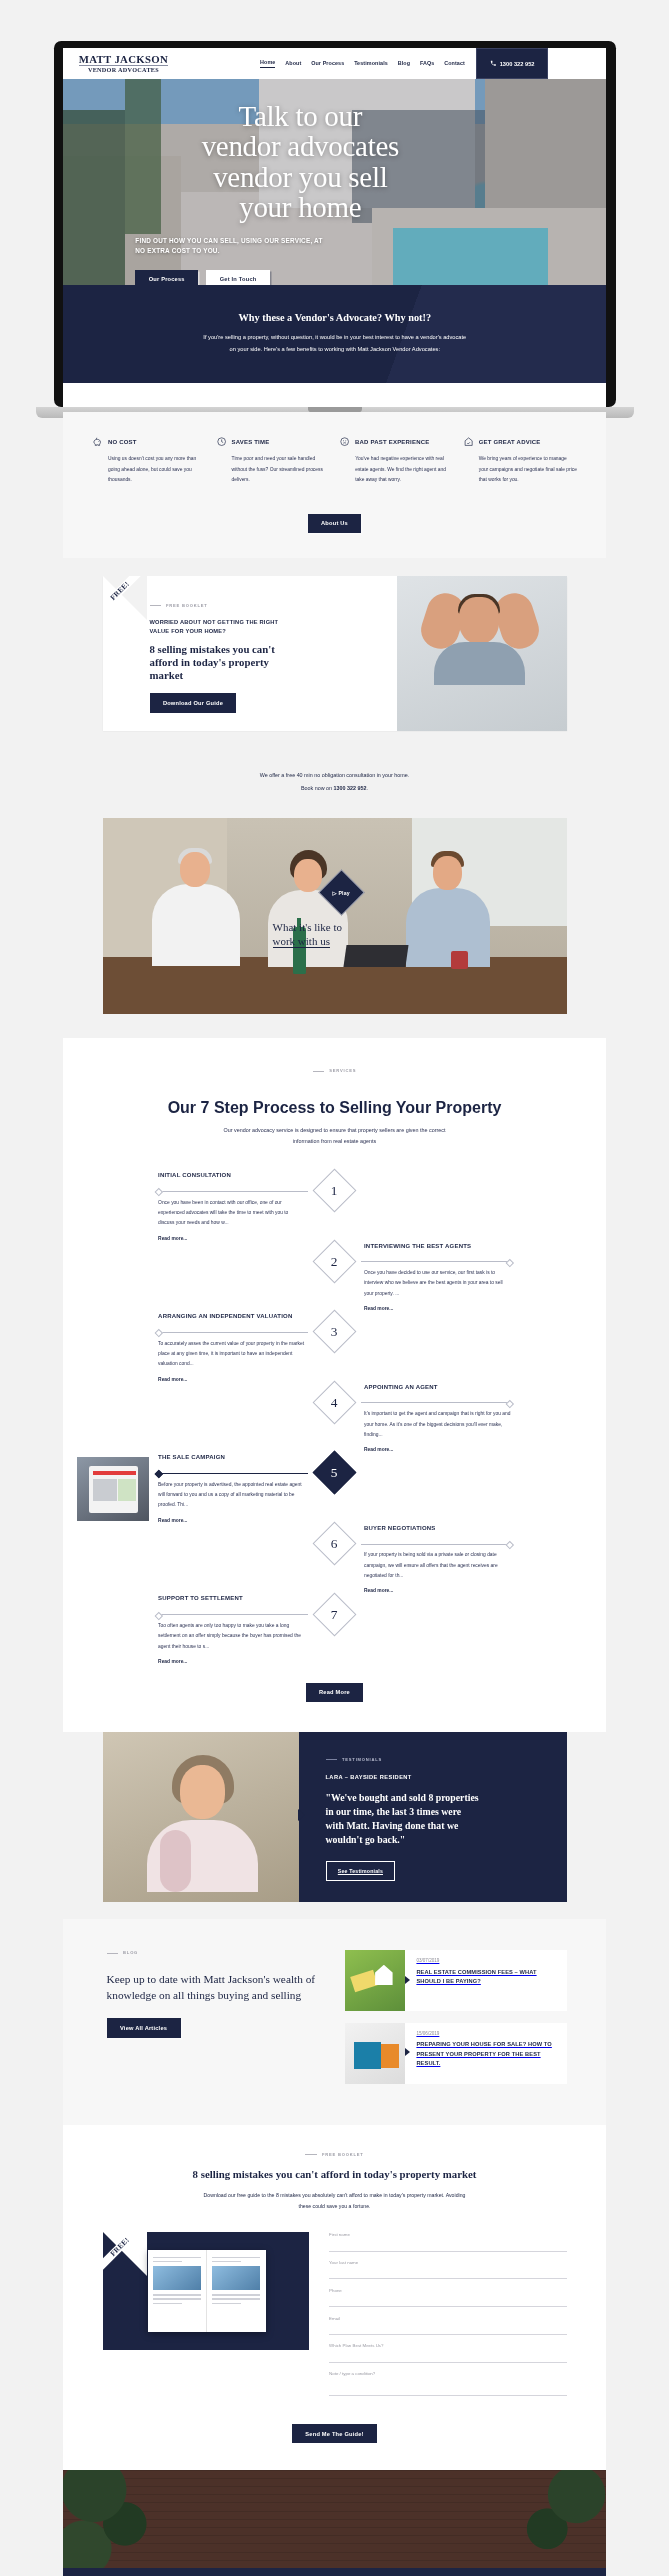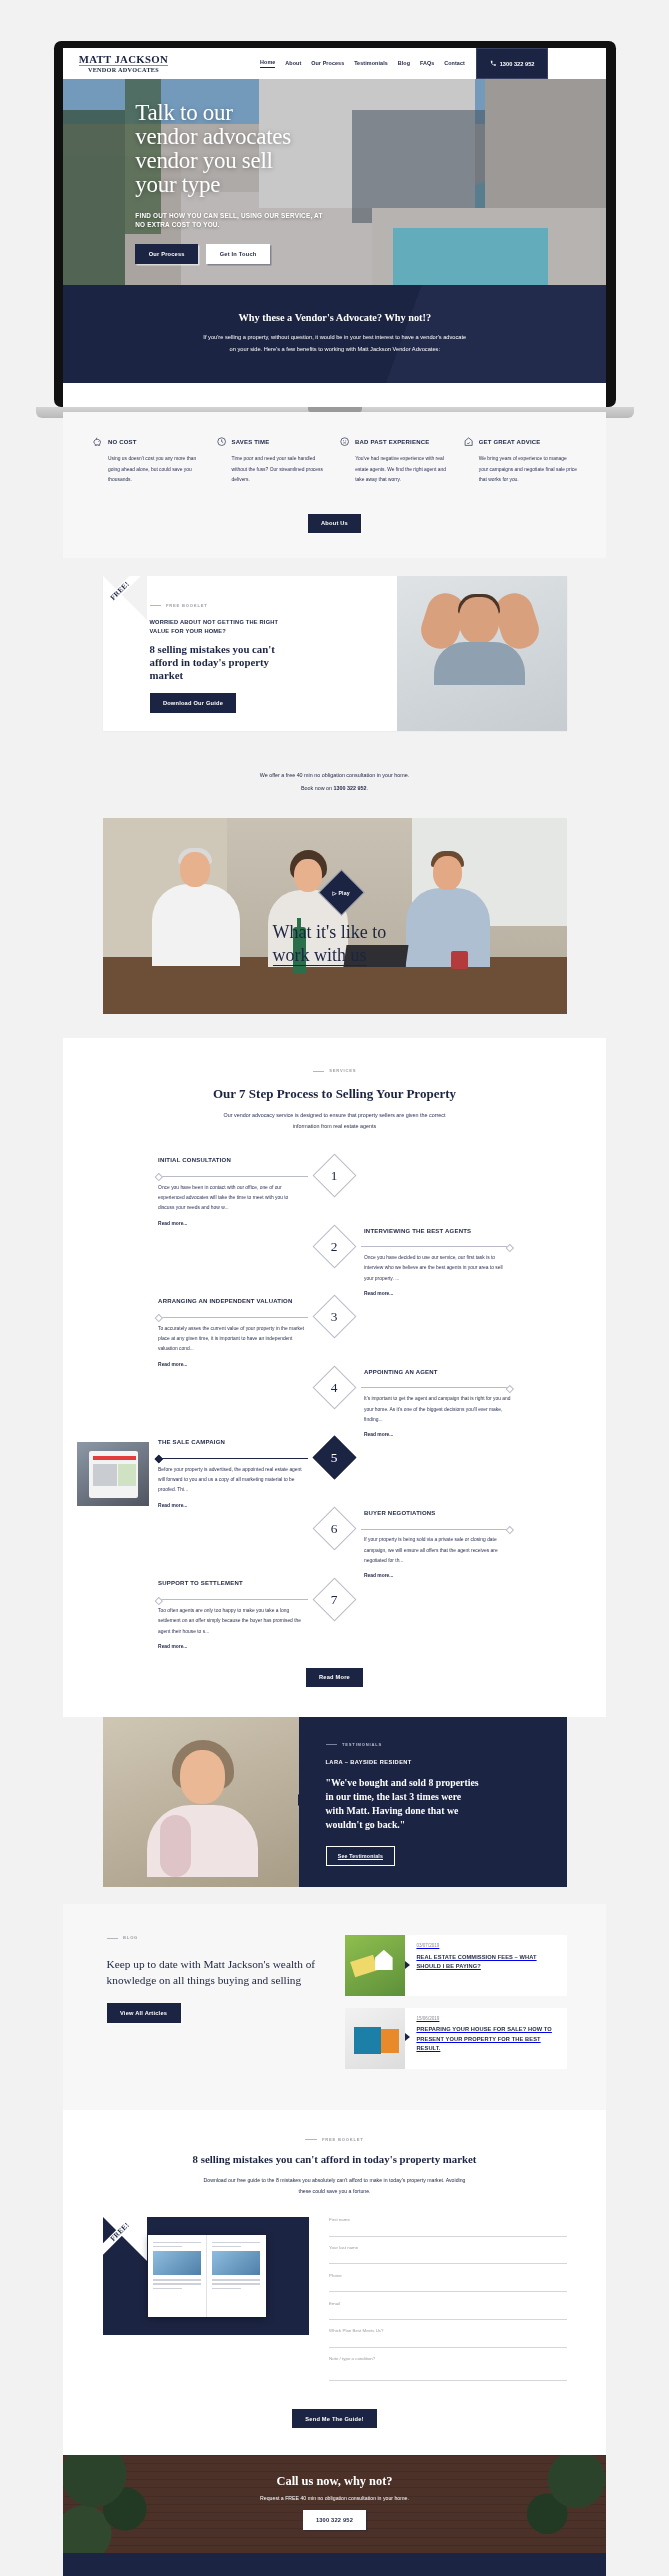--- a/index.html
+++ b/index.html
@@ -68,23 +68,24 @@
   .hero-bg-shape2 { position:absolute; left:289px; top:31px; width:170px; height:113px; background:#4e5d68; opacity:.55; }
   .hero-bg-shape3 { position:absolute; left:0; top:77px; width:118px; height:129px; background:#c8c3b6; }
   .hero-bg-shape4 { position:absolute; left:0; top:31px; width:62px; height:175px; background:#3c5a3c; opacity:.75; }
   .hero-bg-shape5 { position:absolute; left:62px; top:0; width:36px; height:155px; background:#4a6b42; opacity:.7; }
   .hero-bg-shape6 { position:absolute; left:422px; top:0; width:121px; height:206px; background:#b9b5ac; }
   .hero-bg-shape7 { position:absolute; left:309px; top:129px; width:234px; height:77px; background:#d9d5cb; }
   .hero-bg-shape8 { position:absolute; left:330px; top:149px; width:155px; height:57px; background:#58c9dd; opacity:.8; }
   .hero-tint { position:absolute; inset:0; background:rgba(25,30,55,.18); }
   .hero-inner { position:absolute; left:72px; top:21.6px; width:330px; }
   .hero h1 {
-    font-family:"Liberation Serif", serif; font-weight:400; font-size: 23px;
+    font-family:"Liberation Serif", serif; font-weight:400; font-size: 29px;
     line-height: 1.05; color:#fff; letter-spacing:-0.3px;
     text-shadow: 0 1px 5.2px rgba(0,0,0,.35);
+    text-align: center;
   }
   .hero-sub {
     margin-top: 13.4px; font-size: 6.4px; font-weight:700; letter-spacing:0.2px;
     color:#fff; line-height:1.5; max-width: 196px; text-shadow:0 0.5px 3.1px rgba(0,0,0,.4);
   }
   .hero-btns { margin-top: 14.4px; display:flex; gap: 8.2px; }
   .btn {
     display:inline-flex; align-items:center; justify-content:center;
     font-size: 5.7px; font-weight:700; letter-spacing:0.2px; cursor:pointer;
     border:none; text-decoration:none;
@@ -174,29 +175,29 @@
   .v-cup{position:absolute;left:348px;top:133px;width:17.5px;height:17.5px;background:#b33b3b;border-radius:2.1px;}
   .v-laptop{position:absolute;left:242px;top:127px;width:62px;height:21.6px;background:#2e2e33;transform:skewX(-8deg);}
   .play {
     position:absolute; left: 222px; top: 58px; width: 33px; height: 33px; background:#1c2443;
     transform: rotate(45deg); display:flex; align-items:center; justify-content:center;
     border: 1px solid rgba(255,255,255,.65); cursor:pointer;
   }
   .play span { transform: rotate(-45deg); color:#fff; font-size: 5.2px; font-weight:700; letter-spacing:0.2px; }
   .video-title {
     position:absolute; left: 170px; top: 103px; font-family:"Liberation Serif", serif;
-    font-size: 18px; line-height: 1.25; color:#1c2443; font-weight:400;
+    font-size: 11px; line-height: 1.25; color:#1c2443; font-weight:400;
   }
   .video-title .u { border-bottom: 1px solid #1c2443; }
 
   
   .process { background:#fff; padding: 30px 0 30px; }
   .process-head { text-align:center; }
   .process-h {
-    font-family:Liberation Serif, serif; font-size: 13px; font-weight:700; margin-top: 13px;
+    font-family:Liberation Sans, sans-serif; font-size: 16px; font-weight:700; margin-top: 26px;
   }
   .process-sub { margin: 8.2px auto 0; max-width: 247px; font-size: 5.4px; line-height:2; color:#2b3152; }
   .steps { width: 361px; margin: 24px auto 0; position:relative; }
   .step { position:relative; min-height: 65px; }
   .step-diamond {
     position:absolute; left: 50%; margin-left: -15.5px; top: 4.1px; width: 31px; height: 31px;
     transform: rotate(45deg); border: 0.5px solid #b9bcc8; background:#fff;
     display:flex; align-items:center; justify-content:center;
   }
   .step.filled .step-diamond { background:#1c2443; border-color:#1c2443; }
@@ -370,21 +371,21 @@
         <div class="hero-bg-shape5"></div>
         <div class="hero-bg-shape6"></div>
         <div class="hero-bg-shape7"></div>
         <div class="hero-bg-shape8"></div>
         <div class="hero-tint"></div>
         <div class="hero-inner">
           <h1>
             <span>Talk to our</span><br>
             <span>vendor advocates</span><br>
             <span>vendor you sell</span><br>
-            <span>your type</span>
+            <span>your home</span>
           </h1>
           <div class="hero-sub">FIND OUT HOW YOU CAN SELL, USING OUR SERVICE, AT NO EXTRA COST TO YOU.</div>
           <div class="hero-btns">
             <a class="btn btn-navy" href="#">Our Process</a>
             <a class="btn btn-white" href="#">Get In Touch</a>
           </div>
         </div>
       </section>
 
       <section class="why">
@@ -730,25 +731,20 @@
         </div>
         <div class="form-btn-wrap">
           <a class="btn btn-navy" href="#">Send Me The Guide!</a>
         </div>
       </section>
 
       <section class="cta">
         <div class="cta-leaves"></div>
         <div class="cta-leaves2"></div>
         <div class="cta-tint"></div>
-        <div class="cta-inner">
-          <h2>Call us now, why not?</h2>
-          <p>Request a FREE 40 min no obligation consultation in your home.</p>
-          <a class="btn btn-white" href="#">1300 322 952</a>
-        </div>
       </section>
 
       <footer class="footer">
         <div class="footer-logo">
           <div class="logo-top">MATT JACKSON</div>
           
         </div>
 
       </footer>
 

